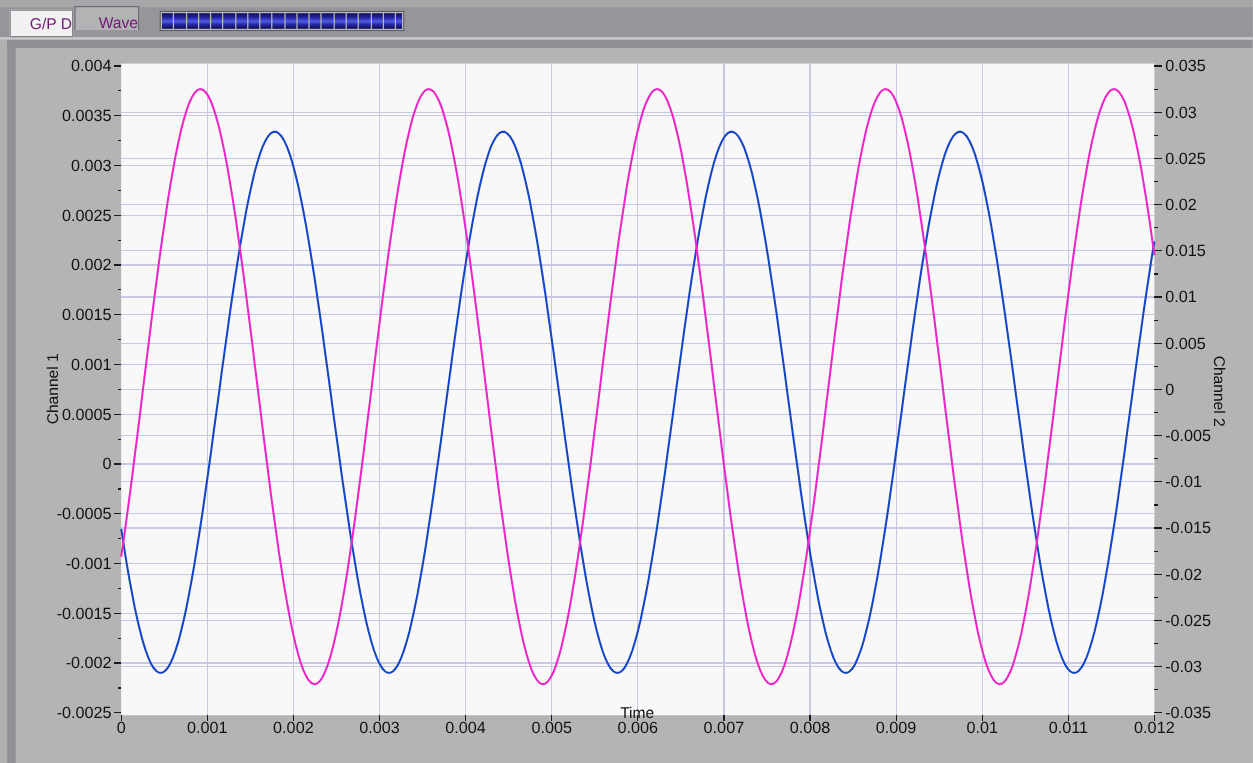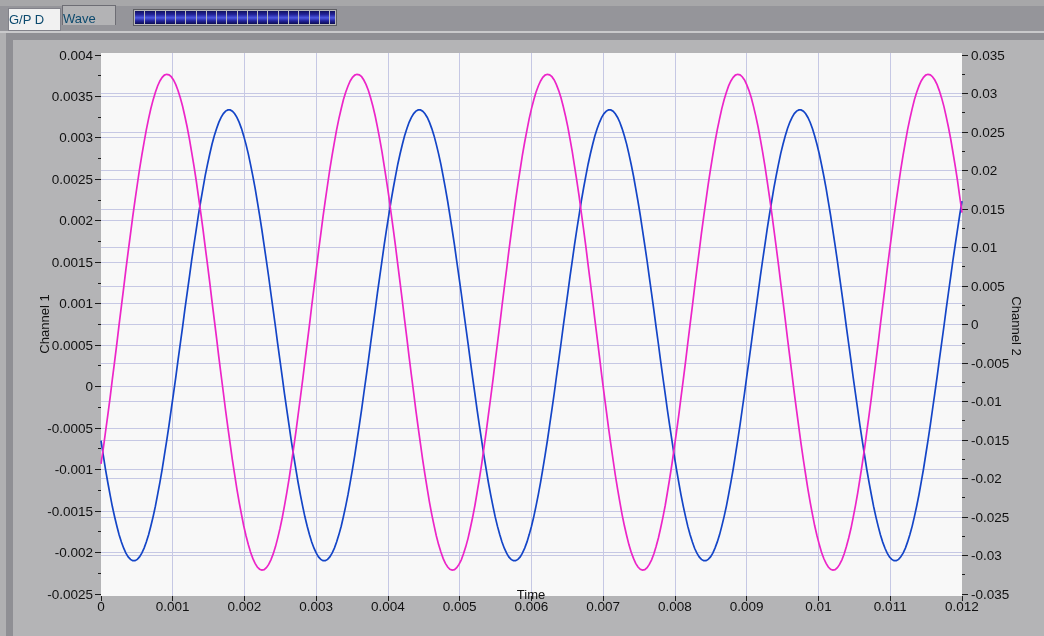--- a/index.html
+++ b/index.html
@@ -6,21 +6,21 @@
   body{
     width:1044px;height:636px;position:relative;overflow:hidden;
     background:#b0b0b2;
     font-family:"Liberation Sans",sans-serif;
     -webkit-font-smoothing:none;
   }
   
   .header{position:absolute;left:0;top:0;width:1044px;height:33px;background:#a7a7a9;z-index:3}
   .strip-bg{position:absolute;left:0;top:6px;width:1044px;height:25px;background:#95959a}
   .strip-line{position:absolute;left:0;top:31px;width:1044px;height:2px;background:#c9c9cb}
-  .tab{position:absolute;box-sizing:border-box;text-align:left;font-size:13px;color:#0c4a6e;cursor:default}
+  .tab{position:absolute;box-sizing:border-box;text-align:right;font-size:13px;color:#701a75;cursor:default}
   .tab-gpd{left:8px;top:8px;width:53px;height:23px;background:#f1f1f1;border:1px solid #82828a;line-height:21px}
   .tab-wave{left:62px;top:5px;width:54px;height:20px;background:#b3b3b5;border:1px solid #6d6d74;border-bottom:none;line-height:26px;z-index:4}
   .progress{
     position:absolute;left:133px;top:9px;width:204px;height:17px;box-sizing:border-box;
     background:#b9b9bb;border:1px solid #5e5e62;padding:1px;display:flex;gap:1px;
   }
   .seg{
     flex:1 1 auto;
     background:linear-gradient(to bottom,#0f0f60 0%,#24249c 28%,#4f5ae2 52%,#22229a 76%,#0c0c52 100%);
   }

